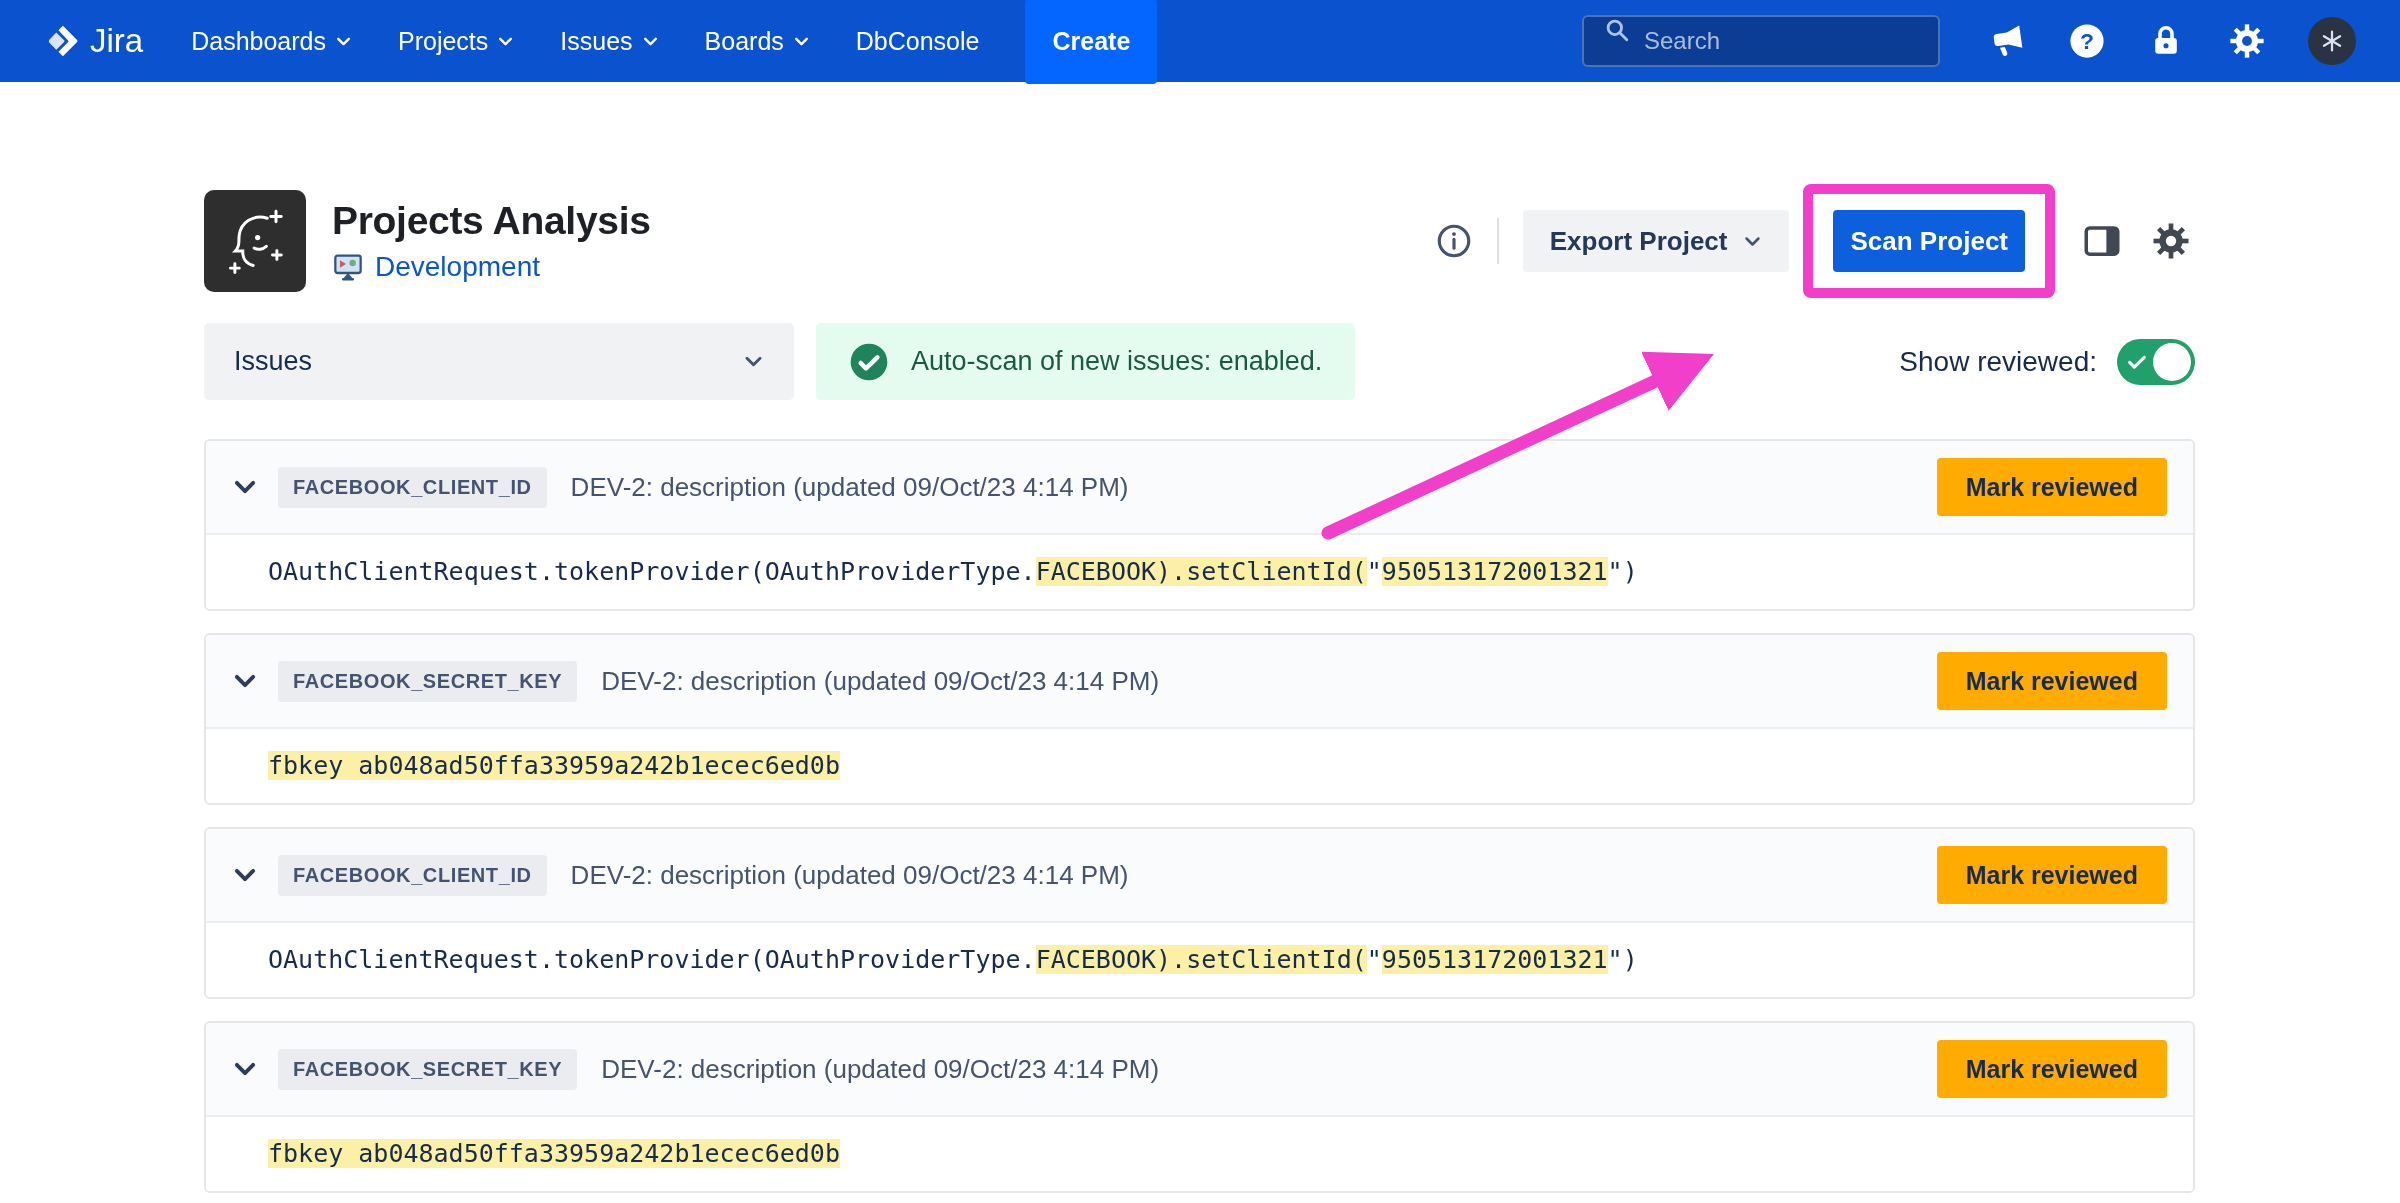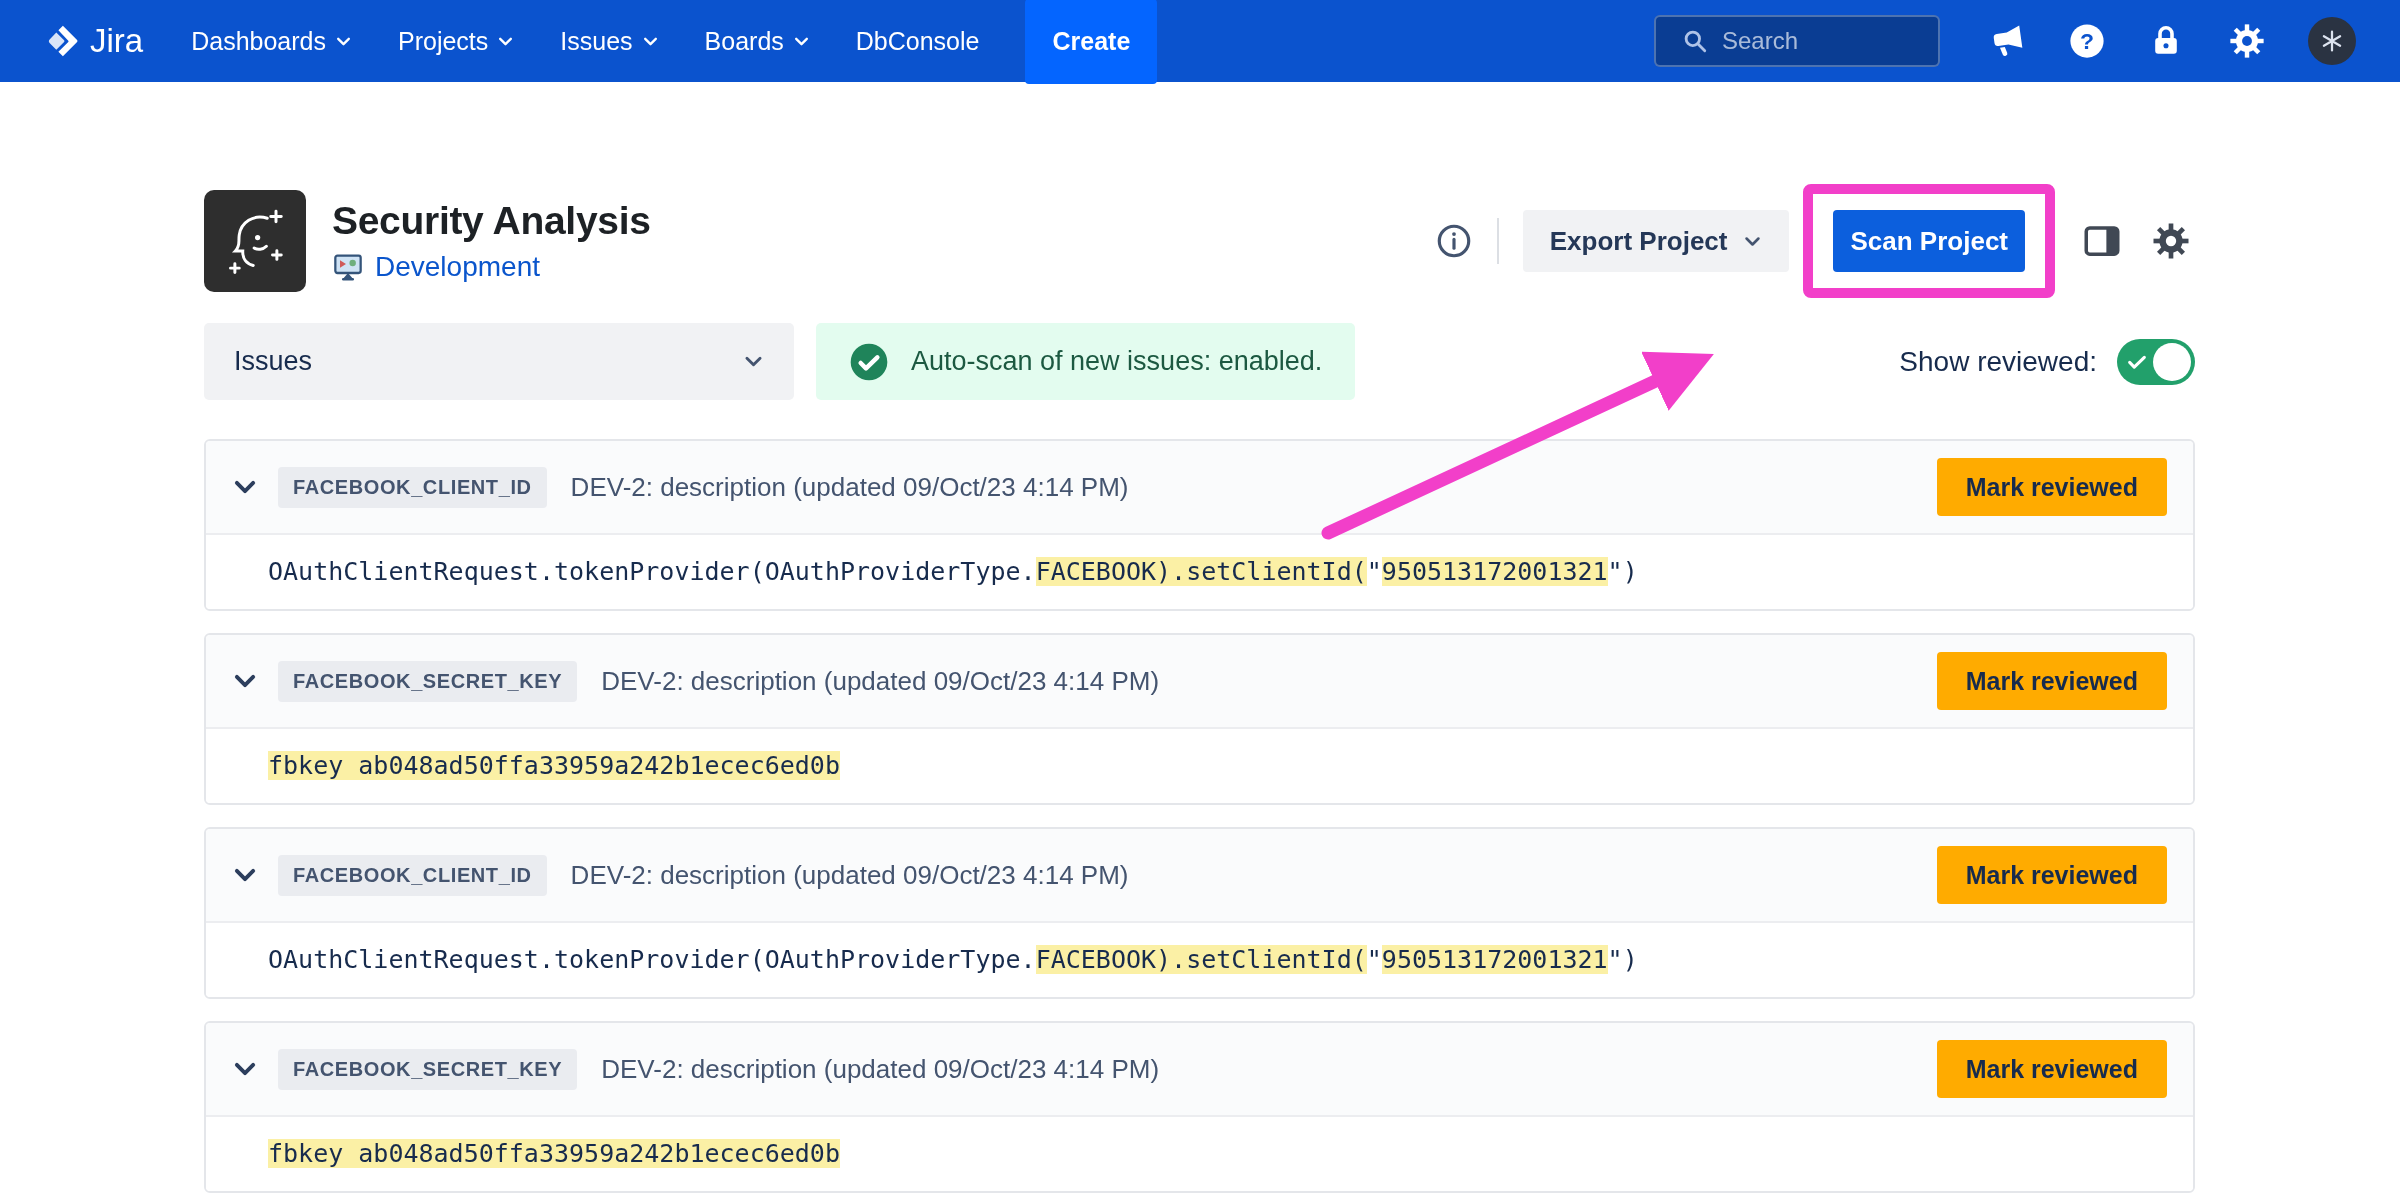--- a/index.html
+++ b/index.html
@@ -20,23 +20,23 @@
   .logo-text { font-size:33px; font-weight:500; color:#fff; }
   .nav-items { display:flex; align-items:center; gap:46px; }
   .nav-item { display:flex; align-items:center; gap:9px; font-size:25px; font-weight:500; color:#fff; cursor:pointer; white-space:nowrap; }
   .nav-chevron { width:17px; height:17px; color:#fff; }
   .create-btn {
     margin-left:46px; background:#0465FF; color:#fff; border:none; border-radius:4px;
     font-family:inherit; font-size:25px; font-weight:700; padding:28px 27px; cursor:pointer;
   }
   .nav-right { margin-left:auto; display:flex; align-items:center; gap:42px; }
   .search {
-    display:flex; align-items:center; gap:12px; width:286px; height:52px;
+    display:flex; gap:12px; width:358px; height:52px;
     background: rgba(9,30,66,0.42); border:2px solid rgba(255,255,255,0.28);
-    border-radius:6px; padding:0 26px; margin-right:6px;
+    border-radius:6px; padding:0 20px; margin-right:6px;
   }
   .search-icon { width:26px; height:26px; color:#AFC3E8; flex:0 0 auto; }
   .search input {
     background:transparent; border:none; outline:none; color:#fff;
     font-family:inherit; font-size:24px; width:100%;
   }
   .search input::placeholder { color: rgba(255,255,255,0.65); }
   .nav-iconbtn { background:none; border:none; padding:0; color:#fff; width:38px; height:38px; cursor:pointer; }
   .avatar {
     width:48px; height:48px; border-radius:50%; background:#2A3342;
@@ -223,21 +223,21 @@
         <svg viewBox="0 0 48 48" width="84" height="84" fill="none" stroke="#fff" stroke-width="1.7" stroke-linecap="round">
           <path d="M31 11c-8-2.5-15 2.5-16 9.5-.6 4 .8 6-2.2 9.2h4.2c-.2 4.2 2 7.3 6 8.3"></path>
           <circle cx="25.5" cy="22" r="1.5" fill="#fff" stroke="none"></circle>
           <path d="M30.5 27c-2 2-5 2.2-7 1"></path>
           <path d="M36 7v6M33 10h6"></path>
           <path d="M36.5 29.5v5M34 32h5"></path>
           <path d="M12.5 37v5M10 39.5h5"></path>
         </svg>
       </div>
       <div class="ph-titles">
-        <h1 class="page-title">Security Analysis</h1>
+        <h1 class="page-title">Projects Analysis</h1>
         <a class="project-link">
           <span class="monitor-icon">
             <svg viewBox="0 0 24 24" width="32" height="32">
               <rect x="2.5" y="3.5" width="19" height="13" rx="1.6" fill="#CFE3F5" stroke="#34547A" stroke-width="1.7"></rect>
               <path d="M6 7l4.5 2.8L6 12.6z" fill="#D05A5A"></path>
               <circle cx="15.5" cy="9" r="2.4" fill="#6FAF7E"></circle>
               <path d="M12 16.5l-3.2 3.8h6.4z" fill="#34547A"></path>
               <rect x="7.5" y="20.2" width="9" height="1.9" rx="0.9" fill="#34547A"></rect>
             </svg>
           </span>

